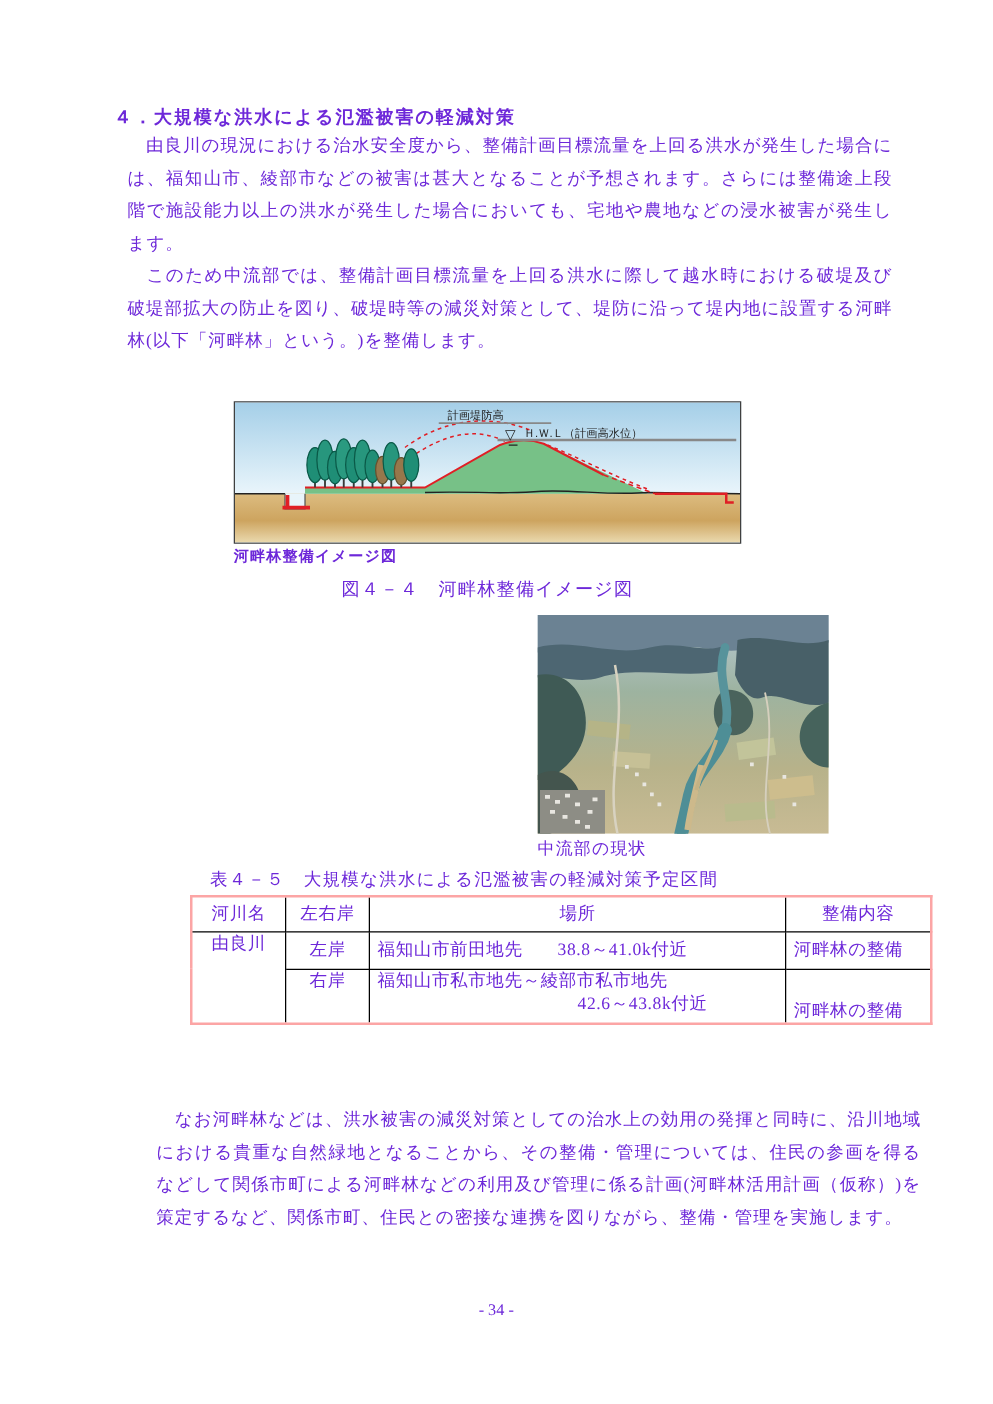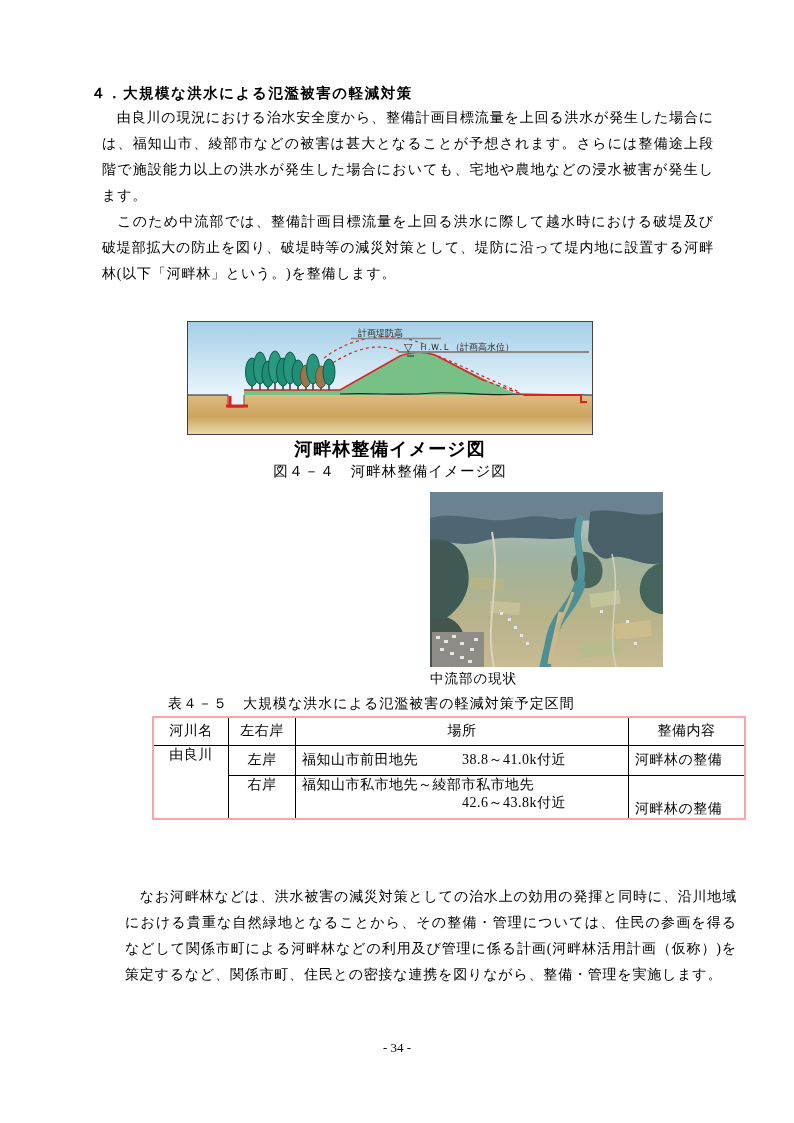--- a/index.html
+++ b/index.html
@@ -1,18 +1,18 @@
 <!DOCTYPE html>
 <html><head>
 <meta charset="utf-8">
 <style>
   html,body { margin:0; padding:0; background:#ffffff; }
   .page {
     position:relative; width:758px; height:1123px; background:#ffffff;
-    font-family:"Liberation Serif","DejaVu Serif",serif; color:#000000;
+    font-family:"Liberation Serif","DejaVu Serif",serif; color:#6d28d9;
     overflow:hidden;
     text-decoration:underline;
   }
   .heading {
     position:absolute; left:91px; top:84px; margin:0;
     font-family:"Liberation Sans","DejaVu Sans",sans-serif;
     font-size:14.5px; font-weight:bold; letter-spacing:1.5px;
   }
   .para {
     position:absolute; left:102px; width:612px; margin:0;
@@ -21,22 +21,22 @@
   }
   #para1 { top:105px; }
   #para2 { top:209px; }
   #para3 { top:884px;margin-left:23px; }
   .fig-frame {
     position:absolute; left:187px; top:321px; width:404px; height:112px;
     border:1px solid #404040; background:#e8f4fa;
   }
   .fig-inner-caption {
     position:absolute; left:187px; top:437px; width:406px; margin:0;
-    text-align:center; font-family:"Liberation Sans","DejaVu Sans",sans-serif;
-    font-size:18px; font-weight:bold; letter-spacing:1px;
+    font-family:"Liberation Sans","DejaVu Sans",sans-serif;
+    font-size:12px; font-weight:bold; letter-spacing:1px;
   }
   .fig-caption {
     position:absolute; left:187px; top:462px; width:406px; margin:0;
     text-align:center; font-size:14.5px; letter-spacing:1px;
   }
   .photo-frame {
     position:absolute; left:430px; top:492px; width:233px; height:175px;
   }
   .photo-caption {
     position:absolute; left:430px; top:670px; width:233px; margin:0;
@@ -57,21 +57,21 @@
   .col-river { width:62px; }
   .col-bank  { width:54px; }
   .col-place { width:320px; }
   .col-cont  { width:103px; }
   tr.hdr     { height:28px; }
   tr.r1      { height:30px; }
   tr.r2      { height:44px; }
   .c-center  { text-align:center; }
   .cell-top  { vertical-align:top; padding-top:4px; }
   .cell-bottom { vertical-align:bottom; padding-bottom:3px; }
-  .km-gap { margin-left:44px; }
+  .km-gap { margin-left:28px; }
   .place-line2 { padding-left:160px; }
   .note {
     position:absolute; left:147px; top:822px; width:580px; margin:0;
     font-size:12px; line-height:25px; letter-spacing:1px;
   }
   .note .line2 { padding-left:23px; }
   .footer {
     position:absolute; left:0; top:1040px; width:794px; margin:0;
     text-align:center; font-size:13px;
   }

